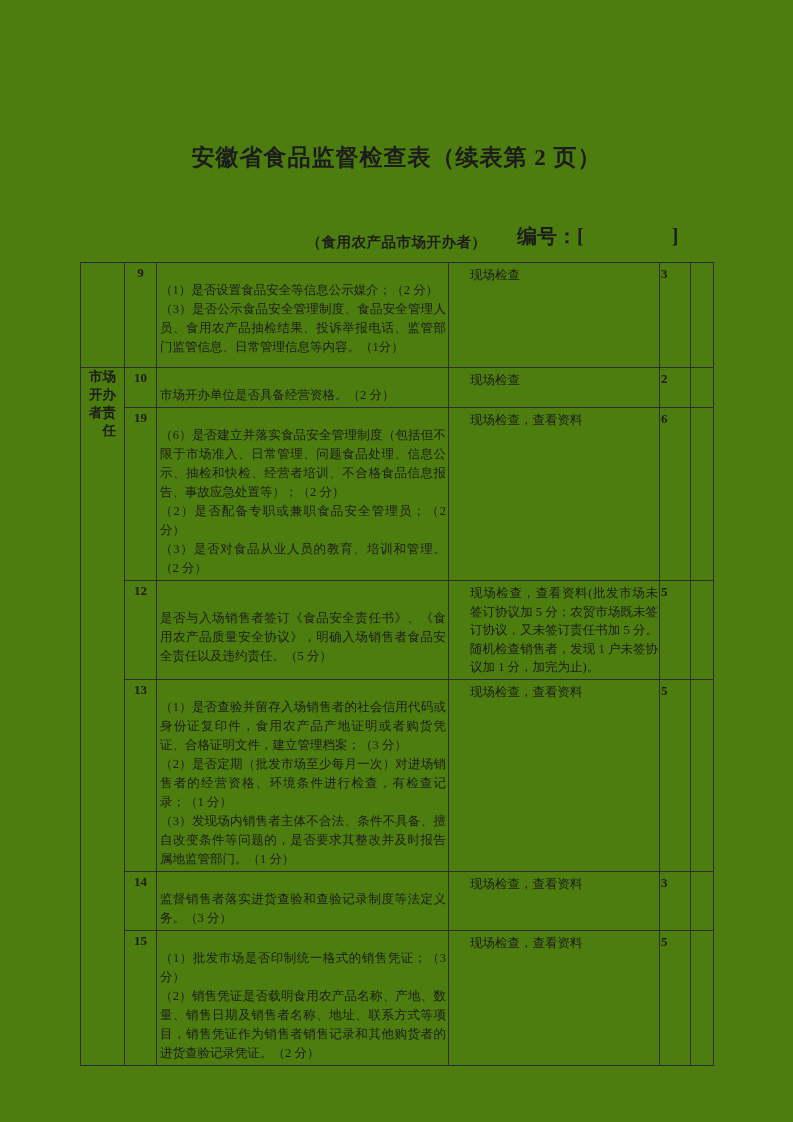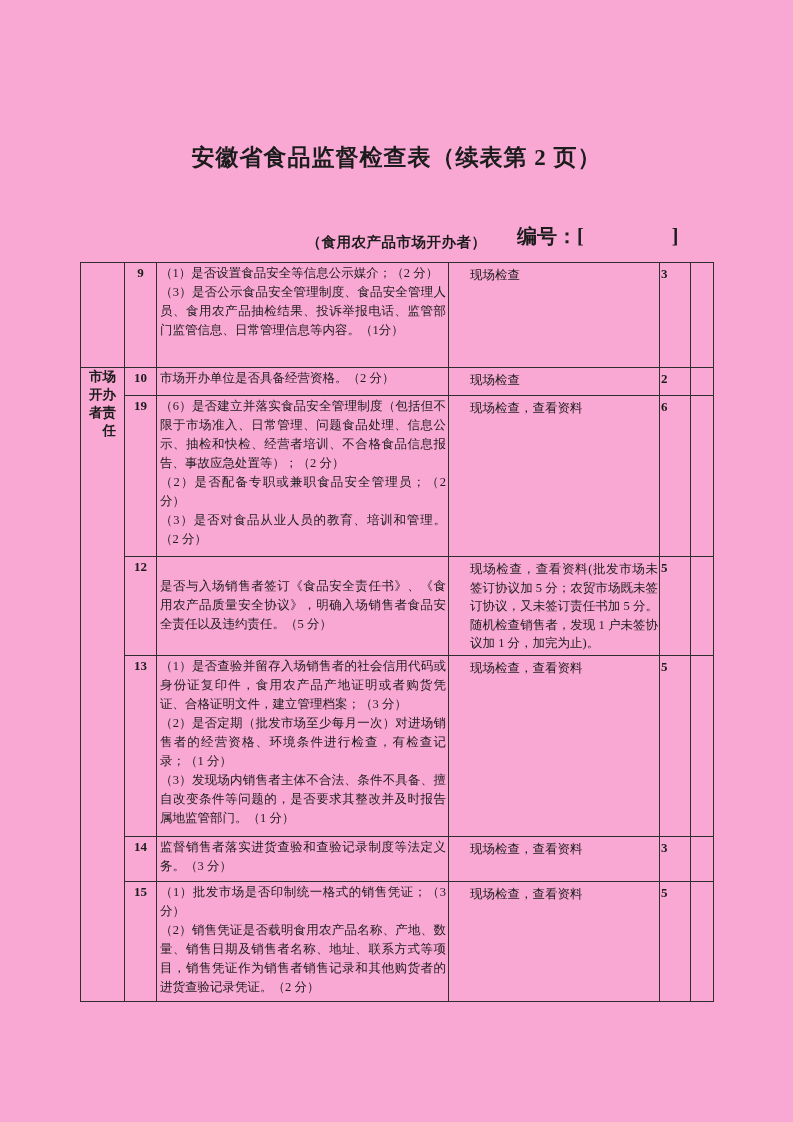--- a/index.html
+++ b/index.html
@@ -3,21 +3,21 @@
 <meta charset="utf-8">
 <style>
   * { margin: 0; padding: 0; box-sizing: border-box; }
   html, body { background: #ffffff; }
   body {
     width: 793px; height: 1122px;
     position: relative;
     font-family: "Liberation Serif", serif;
     color: #1c1c1c;
   }
-  .page { position: absolute; inset: 0; background: #f9a8d4; font-family: Liberation Serif, serif; }
+  .page { position: absolute; inset: 0; background: #4d7c0f; font-family: Liberation Serif, serif; }
 
   .title {
     position: absolute; top: 142px; left: 0; width: 100%;
     text-align: center;
     font-size: 23px; font-weight: bold; letter-spacing: 1px;
   }
   .subtitle {
     position: absolute; top: 193px; left: 0; width: 100%;
     text-align: center;
     font-size: 14.5px; font-weight: bold; letter-spacing: 0.5px; margin-top: 40px;
@@ -55,21 +55,21 @@
     word-break: break-all;
     line-height: 18px;
     text-align: right;
   }
   td.num {
     vertical-align: middle;
     text-align: center;
     font-weight: bold;
     font-size: 13px;
   }
-  td.item { padding: 1px 2px 2px 3px; text-align: justify; }
+  td.item { padding: 18px 2px 2px 3px; text-align: justify; }
   td.item p { margin: 0; }
   td.item.v-center { vertical-align: middle; }
   td.method { padding: 3px 1px 2px 21px; text-align: justify; line-height: 18.5px; }
   td.score {
     padding: 1px 0 0 1px;
     font-weight: bold;
     font-size: 13px;
     vertical-align: top;
   }
 </style>

